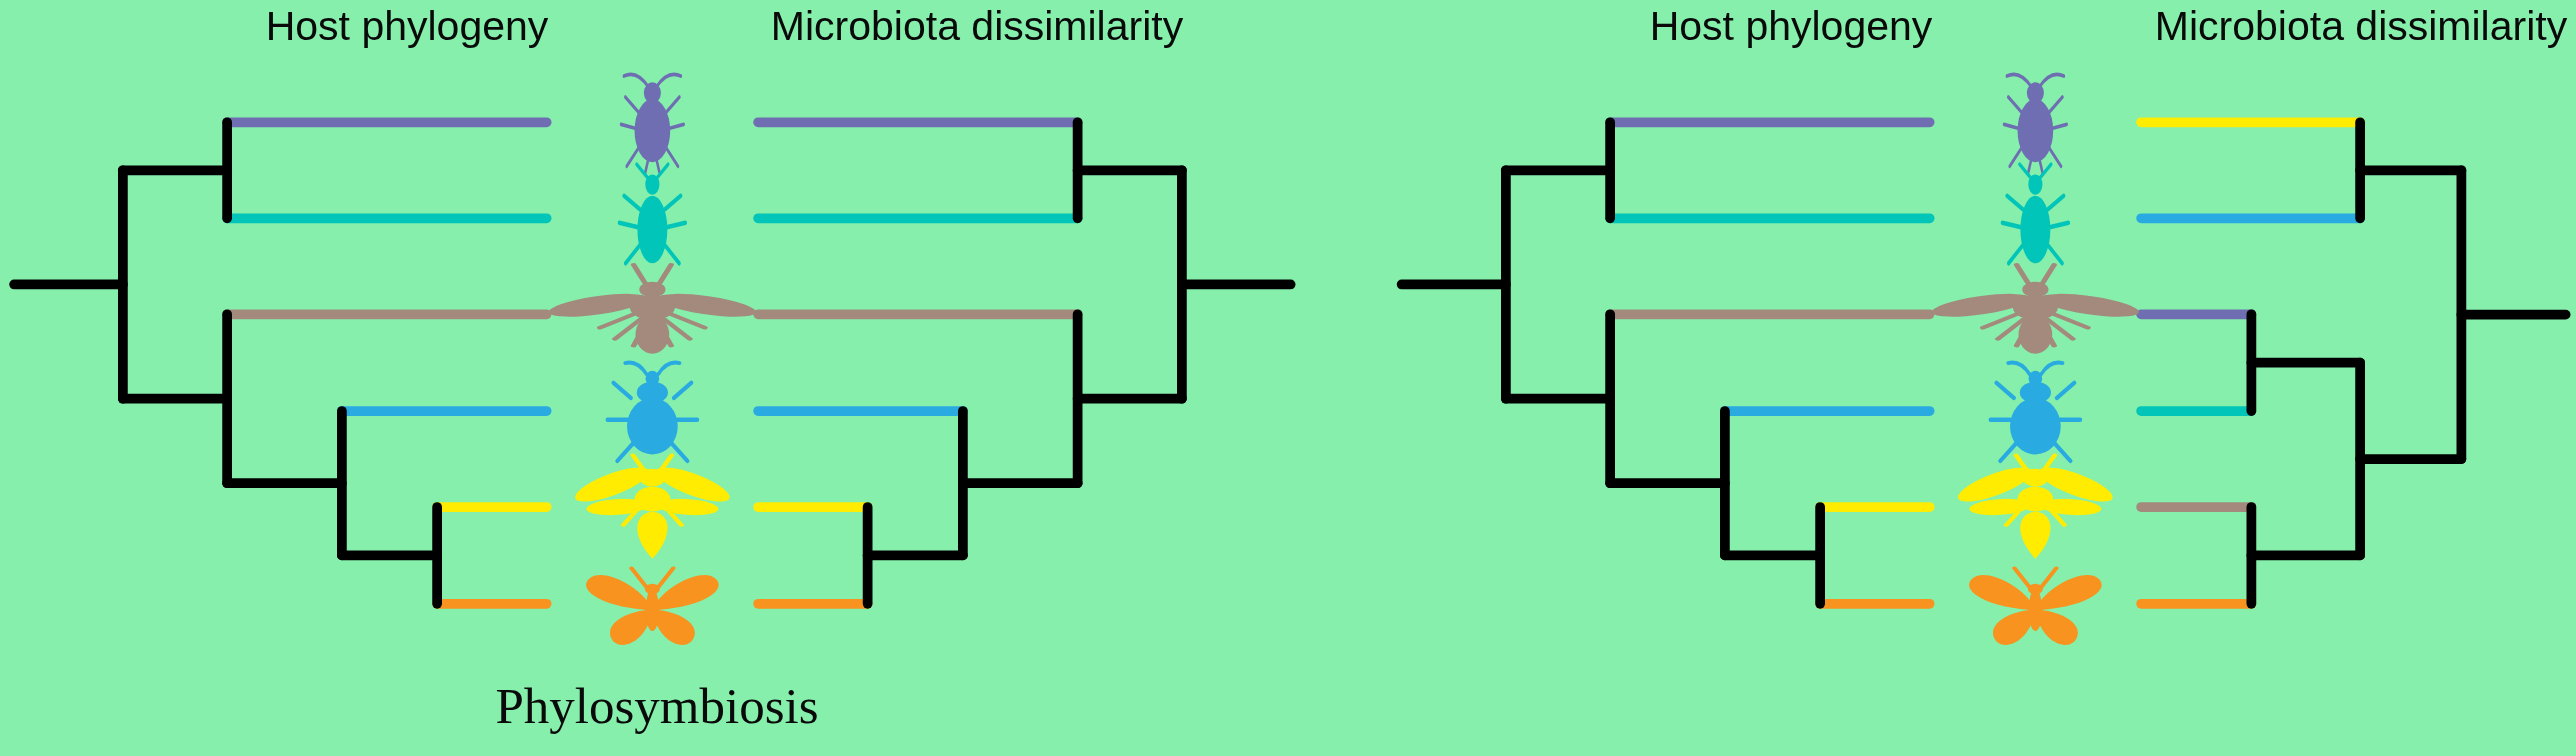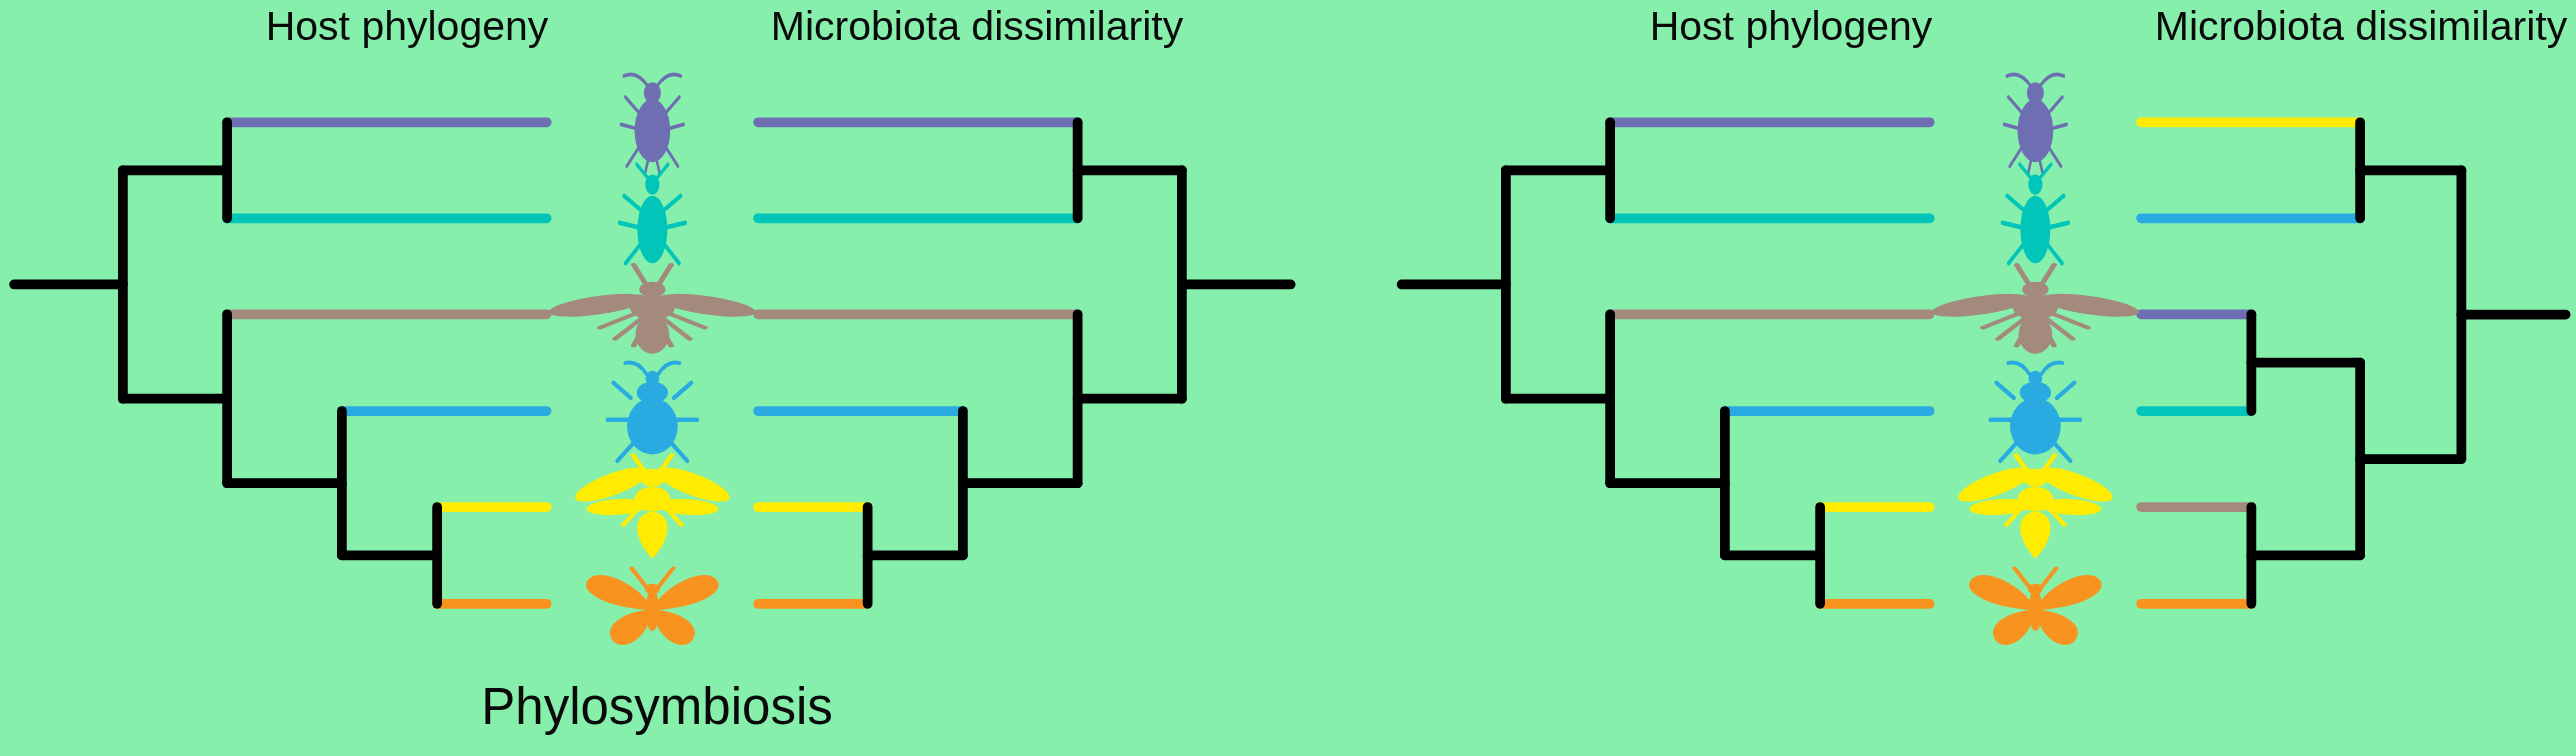--- a/index.html
+++ b/index.html
@@ -164,16 +164,16 @@
         <use transform="translate(2605.5,601) scale(2.15,1.5)" href="#sym-wasp" xlink:href="#sym-wasp" style="color: rgb(255, 236, 0);"></use>
         <use transform="translate(2613,735) scale(2,1.4)" href="#sym-butterfly" xlink:href="#sym-butterfly" style="color: rgb(247, 147, 30);"></use>
       </g>
   </svg>
 
   <div class="label tree-title" style="left:407px;">Host phylogeny</div>
   <div class="label tree-title" style="left:977px;">Microbiota dissimilarity</div>
   <div class="label tree-title" style="left:1791px;">Host phylogeny</div>
   <div class="label tree-title" style="left:2361px;">Microbiota dissimilarity</div>
 
-  <div class="label panel-caption" style="left:657px;">Phylosymbiosis</div>
+  <div class="label panel-caption" style="left:657px;font-family:Liberation Serif, serif;">Phylosymbiosis</div>
 
 </div>
 
 
 </body></html>

